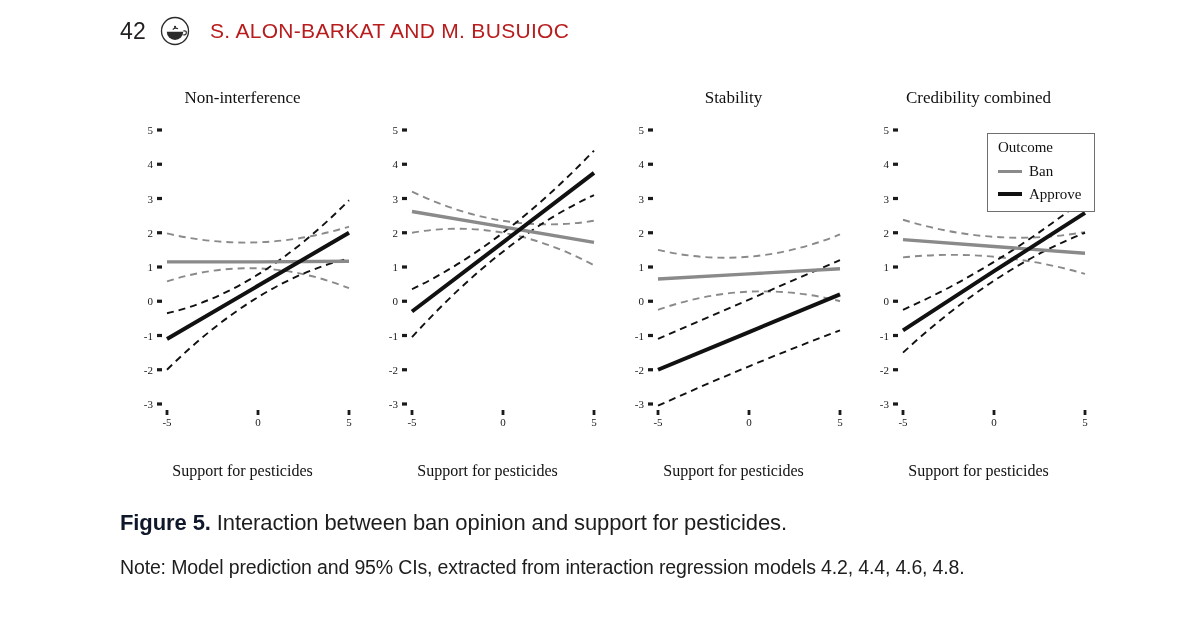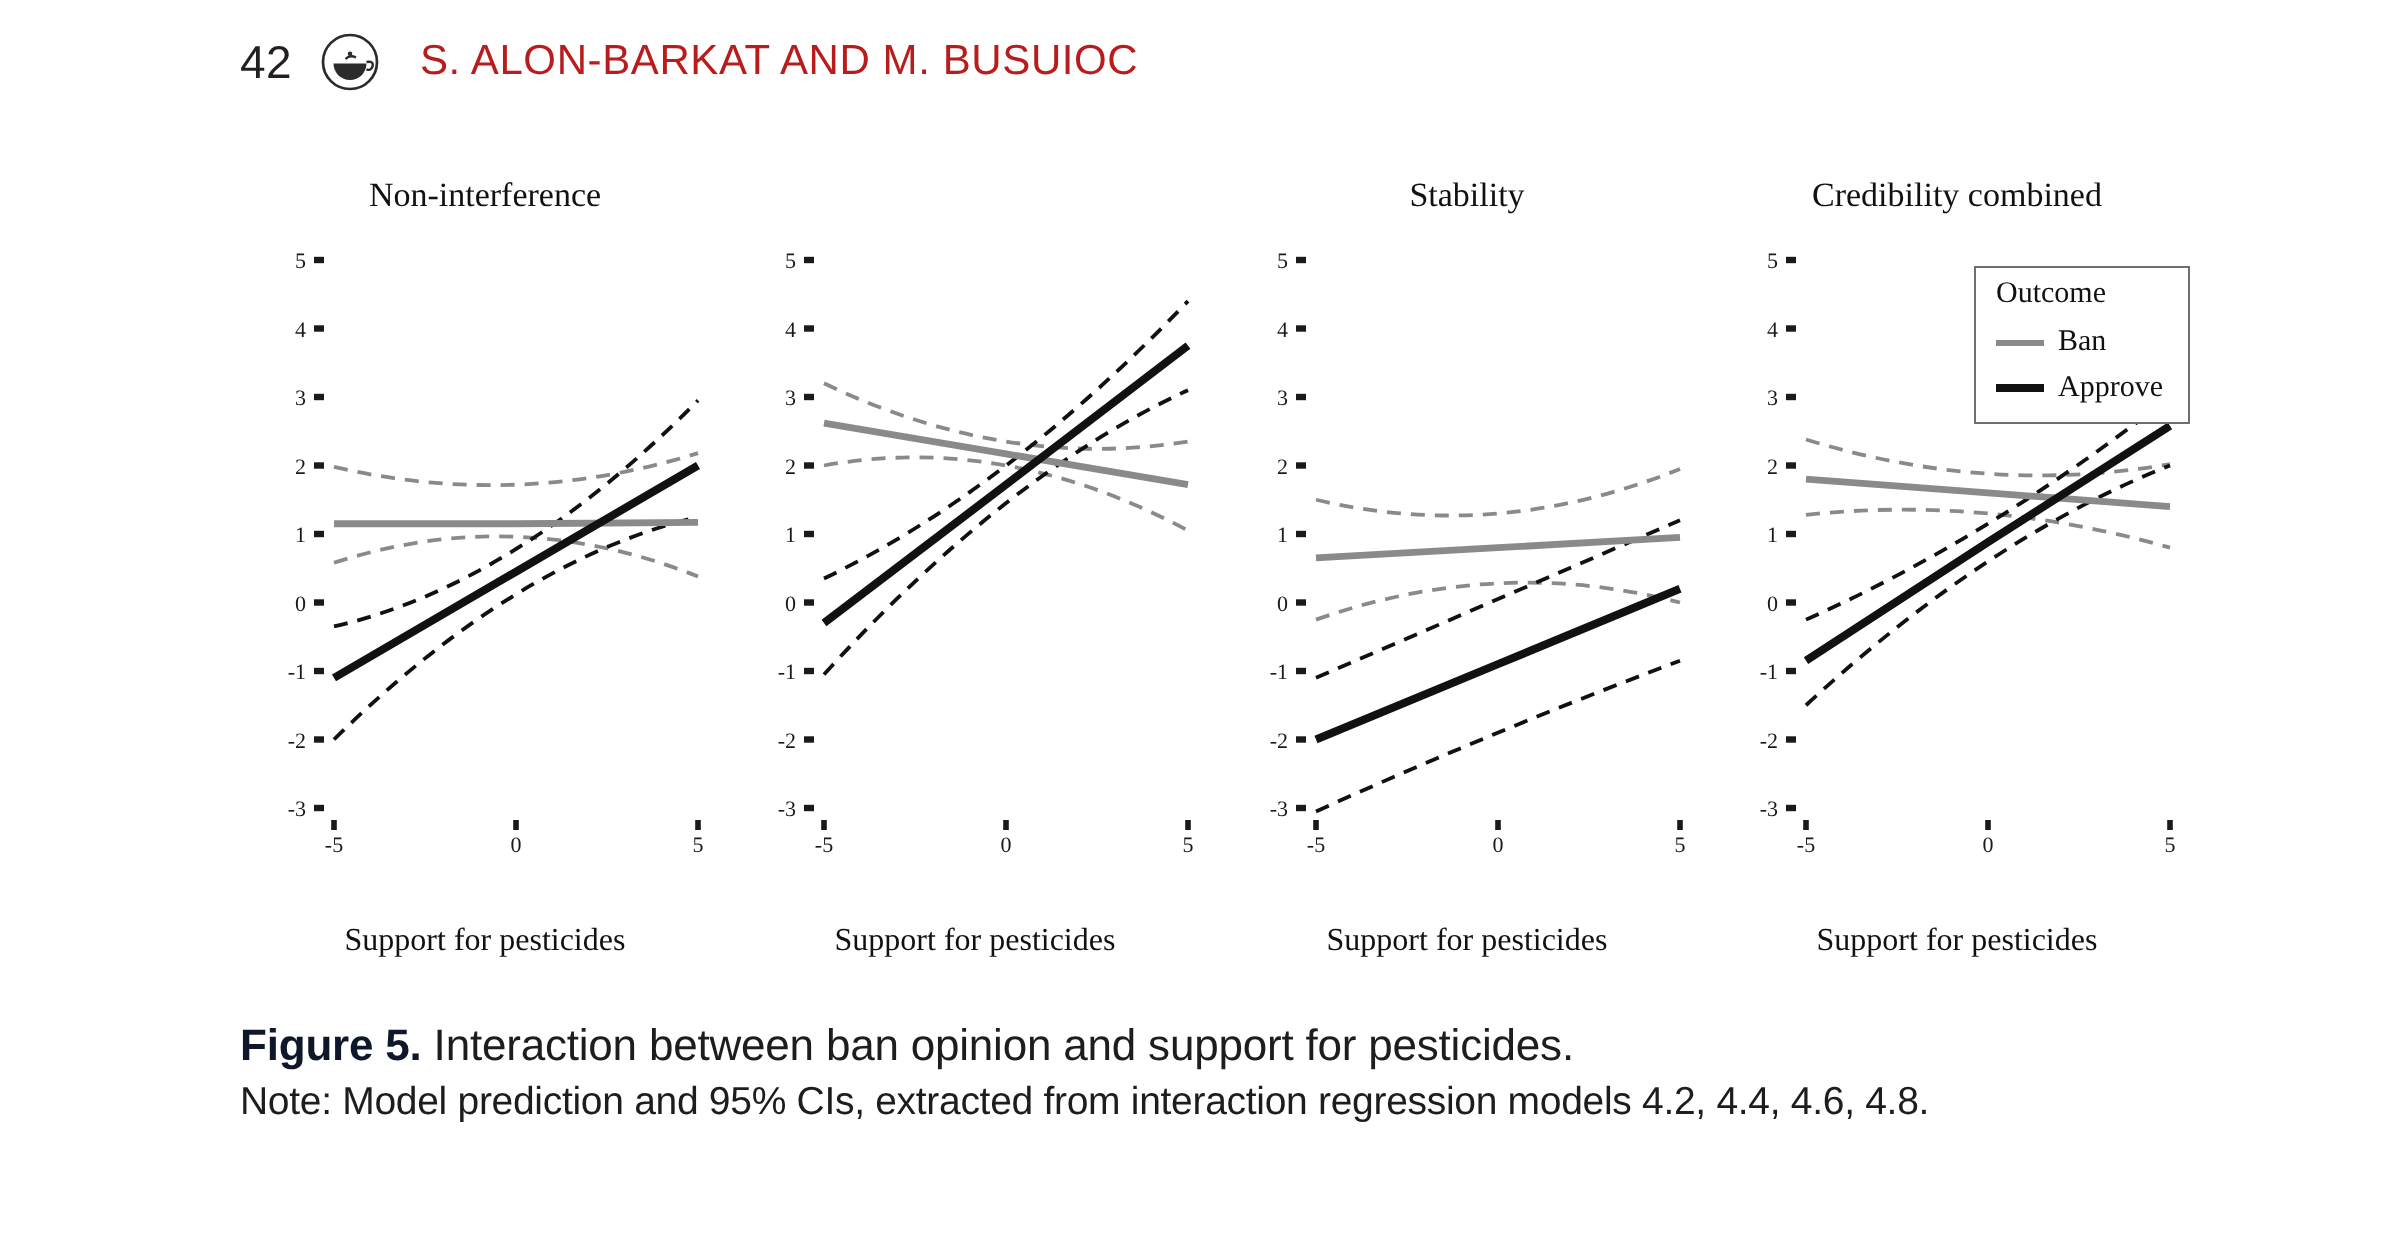--- a/index.html
+++ b/index.html
@@ -149,21 +149,21 @@
     letter-spacing: -0.1px;
   }
   #figure-caption-label {
     font-weight: bold;
     color: #0f172a;
     margin-top: 12px;
   }
   #figure-note {
     font-size: 19.5px;
     color: #1d1d1d;
-    margin-top: 0;
+    margin-top: 16px;
     line-height: 1.35;
     letter-spacing: -0.15px;
   }
 </style>
 </head>
 <body>
 
 <div id="running-head">
   <span id="page-number">42</span>
   <span>

